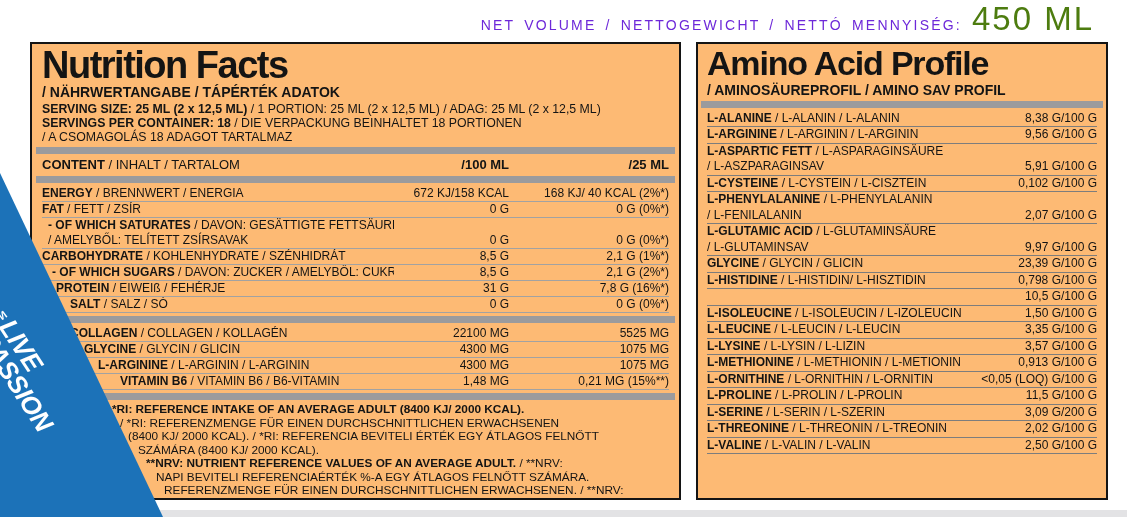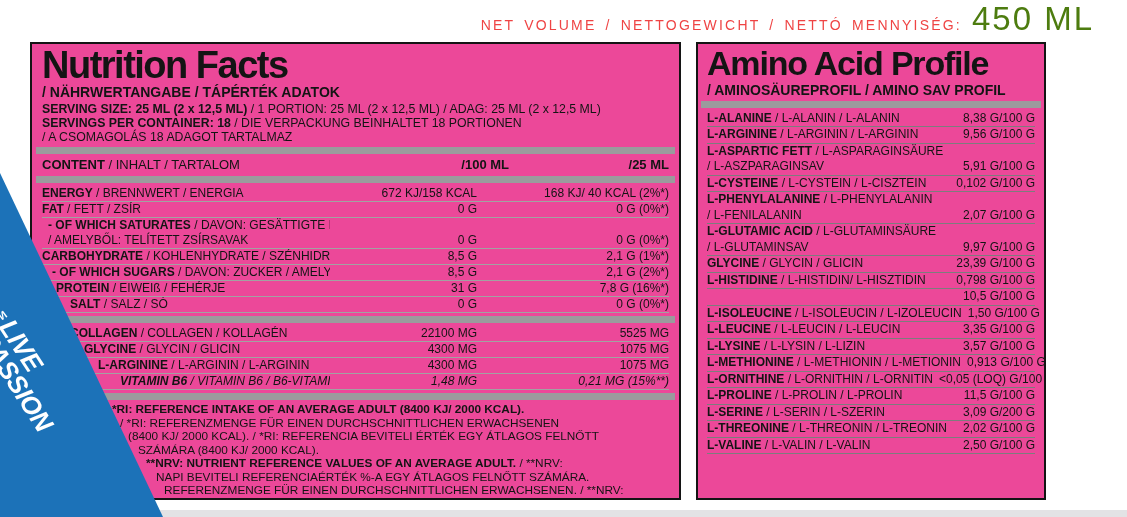--- a/index.html
+++ b/index.html
@@ -9,48 +9,48 @@
   *{box-sizing:border-box;}
   html,body{margin:0;padding:0;}
   body{
     width:1127px;height:517px;position:relative;background:#fff;overflow:hidden;
     font-family:"Liberation Sans","DejaVu Sans",sans-serif;color:var(--ink);
     -webkit-font-smoothing:antialiased;
   }
   .b{font-weight:bold;}
   
   .netvol{position:absolute;top:0;right:33px;display:flex;align-items:baseline;white-space:nowrap;}
-  .nv-label{font-size:14px;letter-spacing:2.2px;word-spacing:3px;color:#ef4444;}
+  .nv-label{font-size:14px;letter-spacing:2.2px;word-spacing:3px;color:#6d28d9;}
   .nv-value{font-size:33px;letter-spacing:2px;color:#4d7c0f;margin-left:10px;font-weight:400;}
   
-  .panel{position:absolute;top:42px;height:458px;border:2px solid var(--ink);background:#ec4899;overflow:hidden;}
+  .panel{position:absolute;top:42px;height:458px;border:2px solid var(--ink);background:#fdba74;overflow:hidden;}
   .panel-left{left:30px;width:651px;padding:3px 10px 0;}
-  .panel-right{left:696px;width:350px;padding:2px 9px 0;}
+  .panel-right{left:696px;width:412px;padding:2px 9px 0;}
   .np-title{font-size:38px;line-height:0.98;font-weight:bold;letter-spacing:-1.5px;white-space:nowrap;}
   .ap-title{font-size:34px;line-height:1.05;font-weight:bold;letter-spacing:-1.2px;white-space:nowrap;}
   .p-subtitle{font-size:14px;font-weight:bold;line-height:16px;white-space:nowrap;}
   .bar{height:7px;background:var(--bar);margin:3px -6px;}
   
   .serving{margin-top:2px;font-size:12.3px;line-height:14px;}
   .sline{white-space:nowrap;}
   
   .content-row{display:grid;grid-template-columns:1fr 115px 160px;font-size:13px;line-height:16px;align-items:end;}
   .nrow{display:grid;grid-template-columns:1fr 115px 160px;align-items:end;
-        border-bottom:1px solid var(--line);font-size:12px;line-height:15px;white-space:nowrap;gap:32px;}
+        border-bottom:1px solid var(--line);font-size:12px;line-height:15px;white-space:nowrap;}
   .nrow .lbl{overflow:hidden;}
   .nrow .l2{display:block;}
   .v{text-align:right;}
   .nrows .nrow:nth-child(3){padding-left:6px;}
   .nrows .nrow:nth-child(5){padding-left:10px;}
   .nrows .nrow:nth-child(6){padding-left:14px;}
   .nrows .nrow:nth-child(7){padding-left:28px;}
   .supp .nrow:nth-child(1){padding-left:28px;}
   .supp .nrow:nth-child(2){padding-left:42px;}
   .supp .nrow:nth-child(3){padding-left:56px;}
-  .supp .nrow:nth-child(4){padding-left:78px;font-style:italic;}
+  .supp .nrow:nth-child(4){padding-left:78px;}
   
   .fnotes{margin-top:2px;font-size:11.8px;line-height:13.5px;padding-left:70px;white-space:nowrap;}
   .fnotes .fnline:nth-child(2){padding-left:8px;}
   .fnotes .fnline:nth-child(3){padding-left:16px;}
   .fnotes .fnline:nth-child(4){padding-left:26px;}
   .fnotes .fnline:nth-child(5){padding-left:34px;}
   .fnotes .fnline:nth-child(6){padding-left:44px;}
   .fnotes .fnline:nth-child(7){padding-left:52px;}
   
   .arow{display:grid;grid-template-columns:1fr auto;align-items:end;

